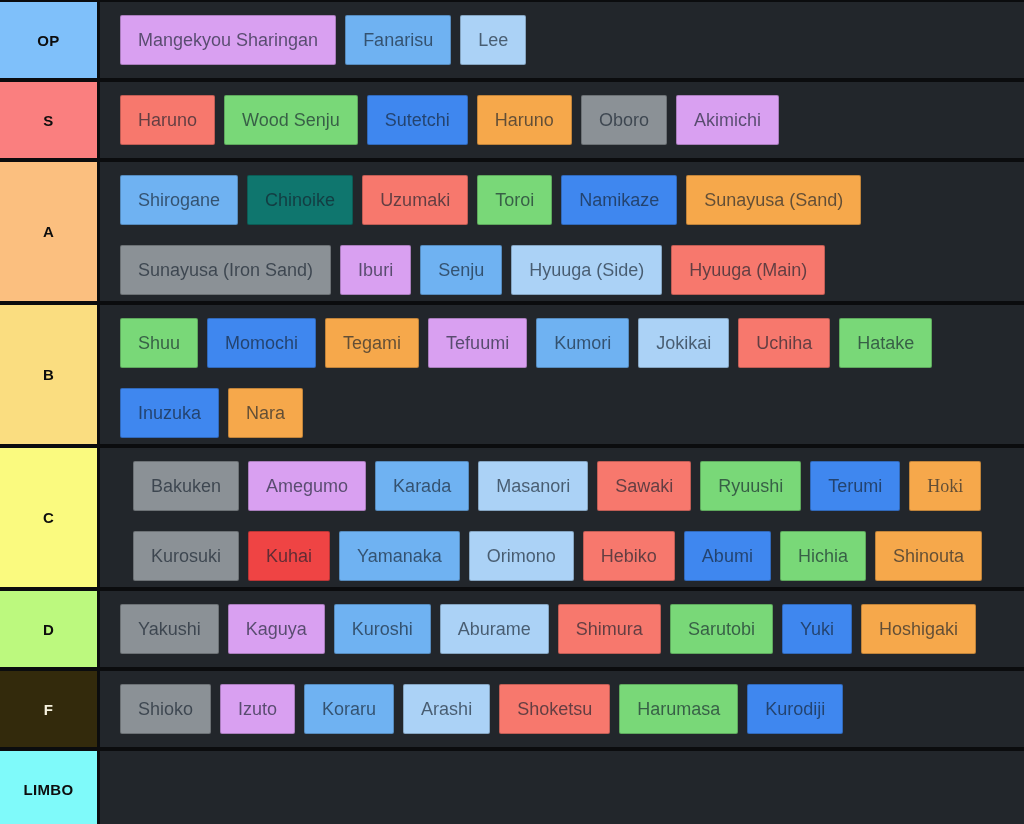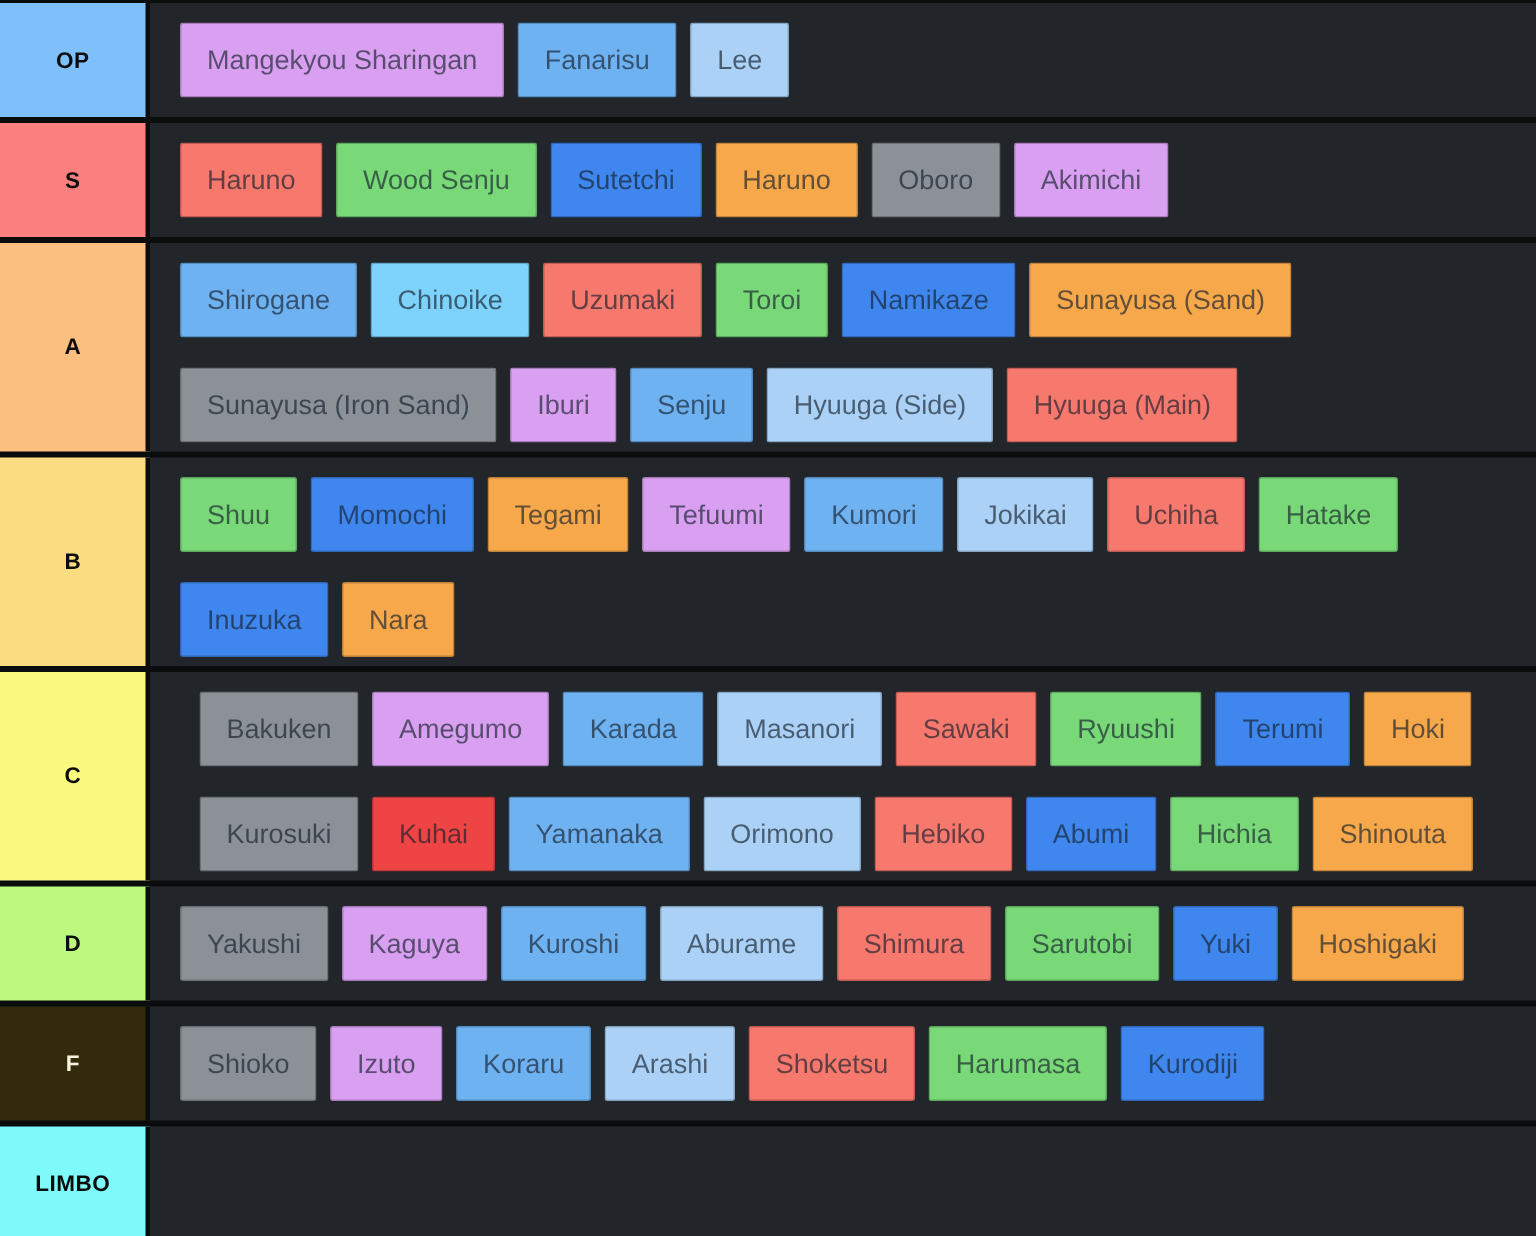--- a/index.html
+++ b/index.html
@@ -82,21 +82,21 @@
         <div class="item" style="background: rgb(63, 135, 239); color: rgba(22, 32, 44, 0.66);">Sutetchi</div>
         <div class="item" style="background: rgb(246, 168, 75); color: rgba(22, 32, 44, 0.66);">Haruno</div>
         <div class="item" style="background: rgb(139, 145, 150); color: rgba(22, 32, 44, 0.66);">Oboro</div>
         <div class="item" style="background: rgb(217, 160, 241); color: rgba(22, 32, 44, 0.66);">Akimichi</div>
       </div>
     </div>
     <div class="tier-row">
       <div class="tier-label" style="background: rgb(251, 191, 127); color: rgb(13, 13, 13);">A</div>
       <div class="tier-content" style="background: rgb(34, 38, 43);">
         <div class="item" style="background: rgb(111, 178, 242); color: rgba(22, 32, 44, 0.66);">Shirogane</div>
-        <div class="item" style="background: #7dd3fc; color: rgba(22, 32, 44, 0.66); text-align: right;">Chinoike</div>
+        <div class="item" style="background: #0f766e; color: rgba(22, 32, 44, 0.66); text-align: right;">Chinoike</div>
         <div class="item" style="background: rgb(247, 120, 109); color: rgba(22, 32, 44, 0.66);">Uzumaki</div>
         <div class="item" style="background: rgb(121, 216, 120); color: rgba(22, 32, 44, 0.66);">Toroi</div>
         <div class="item" style="background: rgb(63, 135, 239); color: rgba(22, 32, 44, 0.66);">Namikaze</div>
         <div class="item" style="background: rgb(246, 168, 75); color: rgba(22, 32, 44, 0.66);">Sunayusa (Sand)</div>
         <div class="item" style="background: rgb(139, 145, 150); color: rgba(22, 32, 44, 0.66);">Sunayusa (Iron Sand)</div>
         <div class="item" style="background: rgb(217, 160, 241); color: rgba(22, 32, 44, 0.66);">Iburi</div>
         <div class="item" style="background: rgb(111, 178, 242); color: rgba(22, 32, 44, 0.66);">Senju</div>
         <div class="item" style="background: rgb(171, 210, 246); color: rgba(22, 32, 44, 0.66);">Hyuuga (Side)</div>
         <div class="item" style="background: rgb(247, 120, 109); color: rgba(22, 32, 44, 0.66);">Hyuuga (Main)</div>
       </div>
@@ -119,21 +119,21 @@
     <div class="tier-row">
       <div class="tier-label" style="background: rgb(250, 250, 127); color: rgb(13, 13, 13);">C</div>
       <div class="tier-content" style="background: rgb(34, 38, 43); padding-left: 33px;">
         <div class="item" style="background: rgb(139, 145, 150); color: rgba(22, 32, 44, 0.66);">Bakuken</div>
         <div class="item" style="background: rgb(217, 160, 241); color: rgba(22, 32, 44, 0.66);">Amegumo</div>
         <div class="item" style="background: rgb(111, 178, 242); color: rgba(22, 32, 44, 0.66);">Karada</div>
         <div class="item" style="background: rgb(171, 210, 246); color: rgba(22, 32, 44, 0.66);">Masanori</div>
         <div class="item" style="background: rgb(247, 120, 109); color: rgba(22, 32, 44, 0.66);">Sawaki</div>
         <div class="item" style="background: rgb(121, 216, 120); color: rgba(22, 32, 44, 0.66);">Ryuushi</div>
         <div class="item" style="background: rgb(63, 135, 239); color: rgba(22, 32, 44, 0.66);">Terumi</div>
-        <div class="item" style="background: rgb(246, 168, 75); color: rgba(22, 32, 44, 0.66);">Hoki</div>
+        <div class="item" style="background: rgb(246, 168, 75); color: rgba(22, 32, 44, 0.66); font-family: Liberation Serif, serif;">Hoki</div>
         <div class="item" style="background: rgb(139, 145, 150); color: rgba(22, 32, 44, 0.66);">Kurosuki</div>
         <div class="item" style="background: #ef4444; color: rgba(22, 32, 44, 0.66);">Kuhai</div>
         <div class="item" style="background: rgb(111, 178, 242); color: rgba(22, 32, 44, 0.66);">Yamanaka</div>
         <div class="item" style="background: rgb(171, 210, 246); color: rgba(22, 32, 44, 0.66);">Orimono</div>
         <div class="item" style="background: rgb(247, 120, 109); color: rgba(22, 32, 44, 0.66);">Hebiko</div>
         <div class="item" style="background: rgb(63, 135, 239); color: rgba(22, 32, 44, 0.66);">Abumi</div>
         <div class="item" style="background: rgb(121, 216, 120); color: rgba(22, 32, 44, 0.66);">Hichia</div>
         <div class="item" style="background: rgb(246, 168, 75); color: rgba(22, 32, 44, 0.66);">Shinouta</div>
       </div>
     </div>

